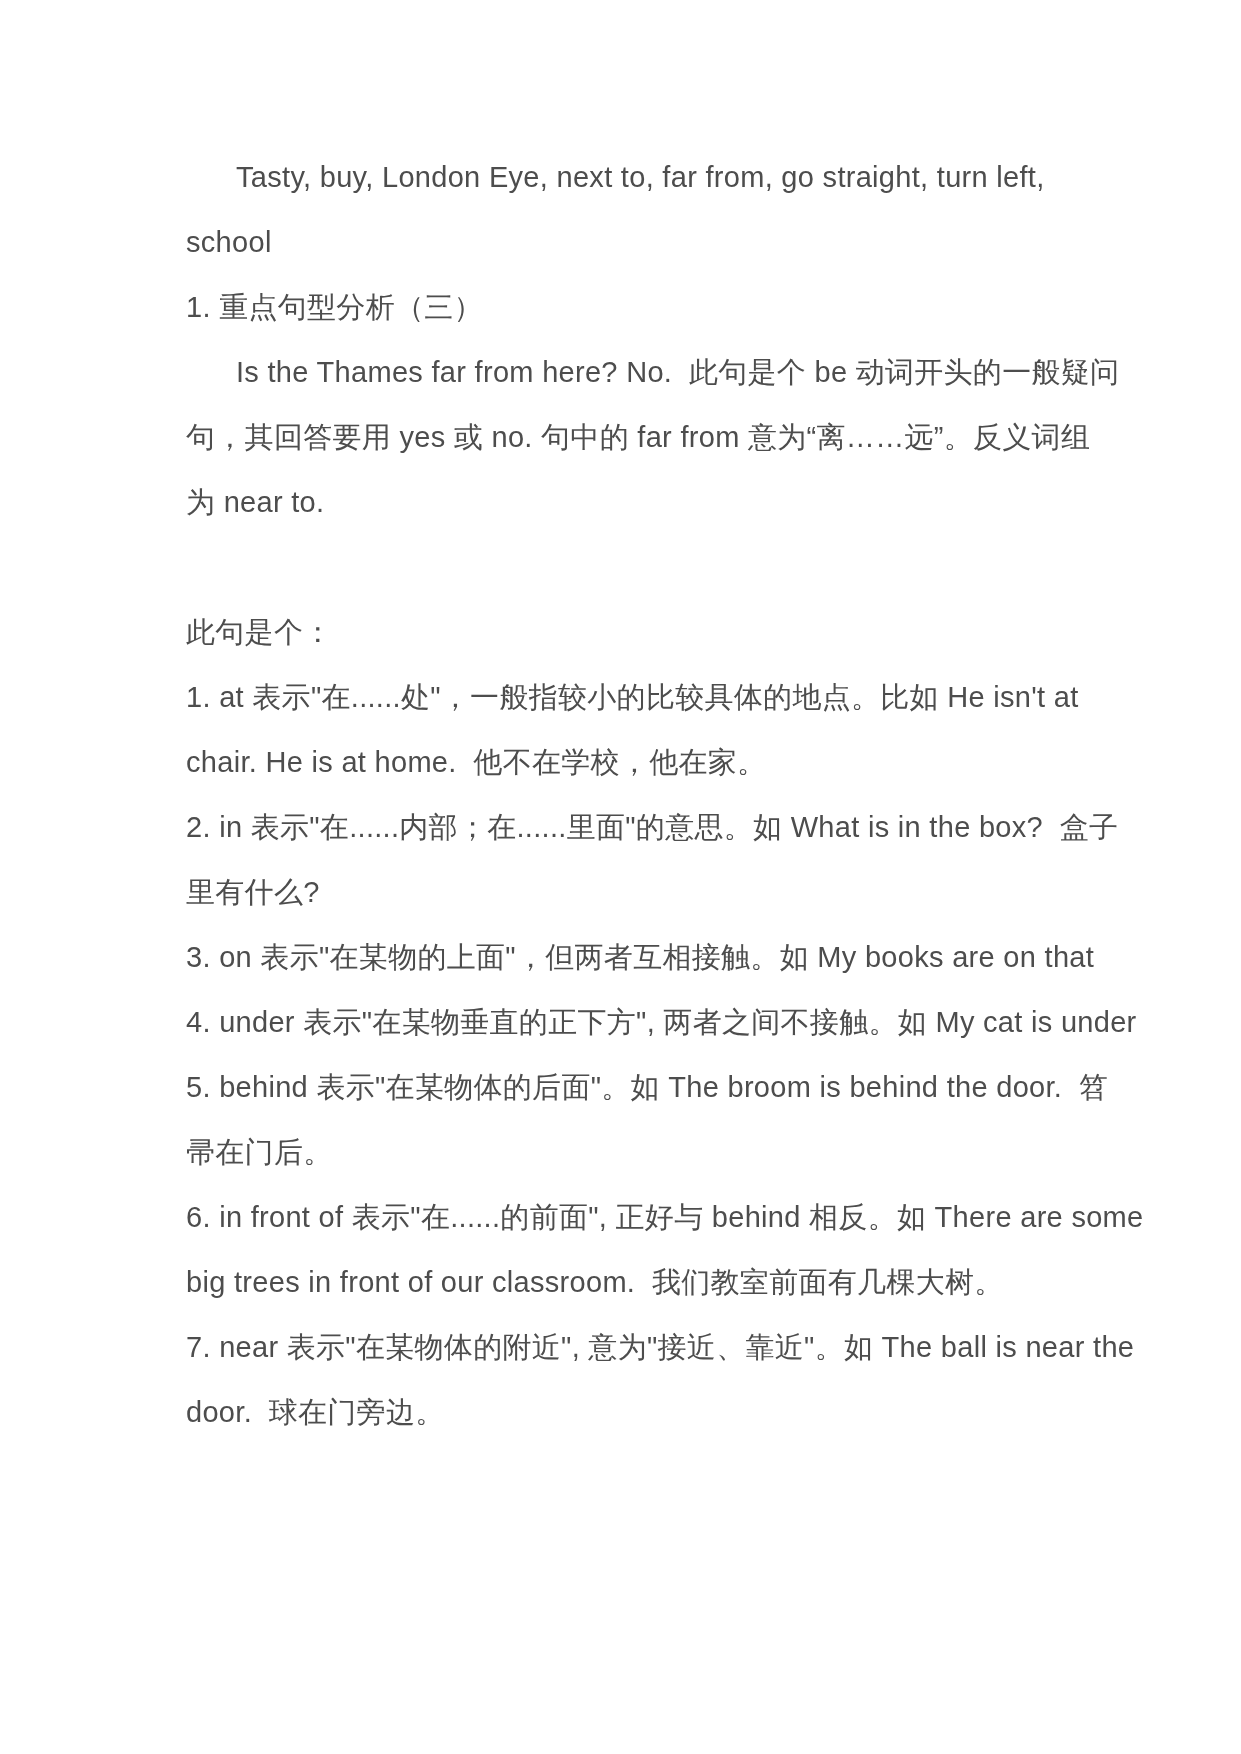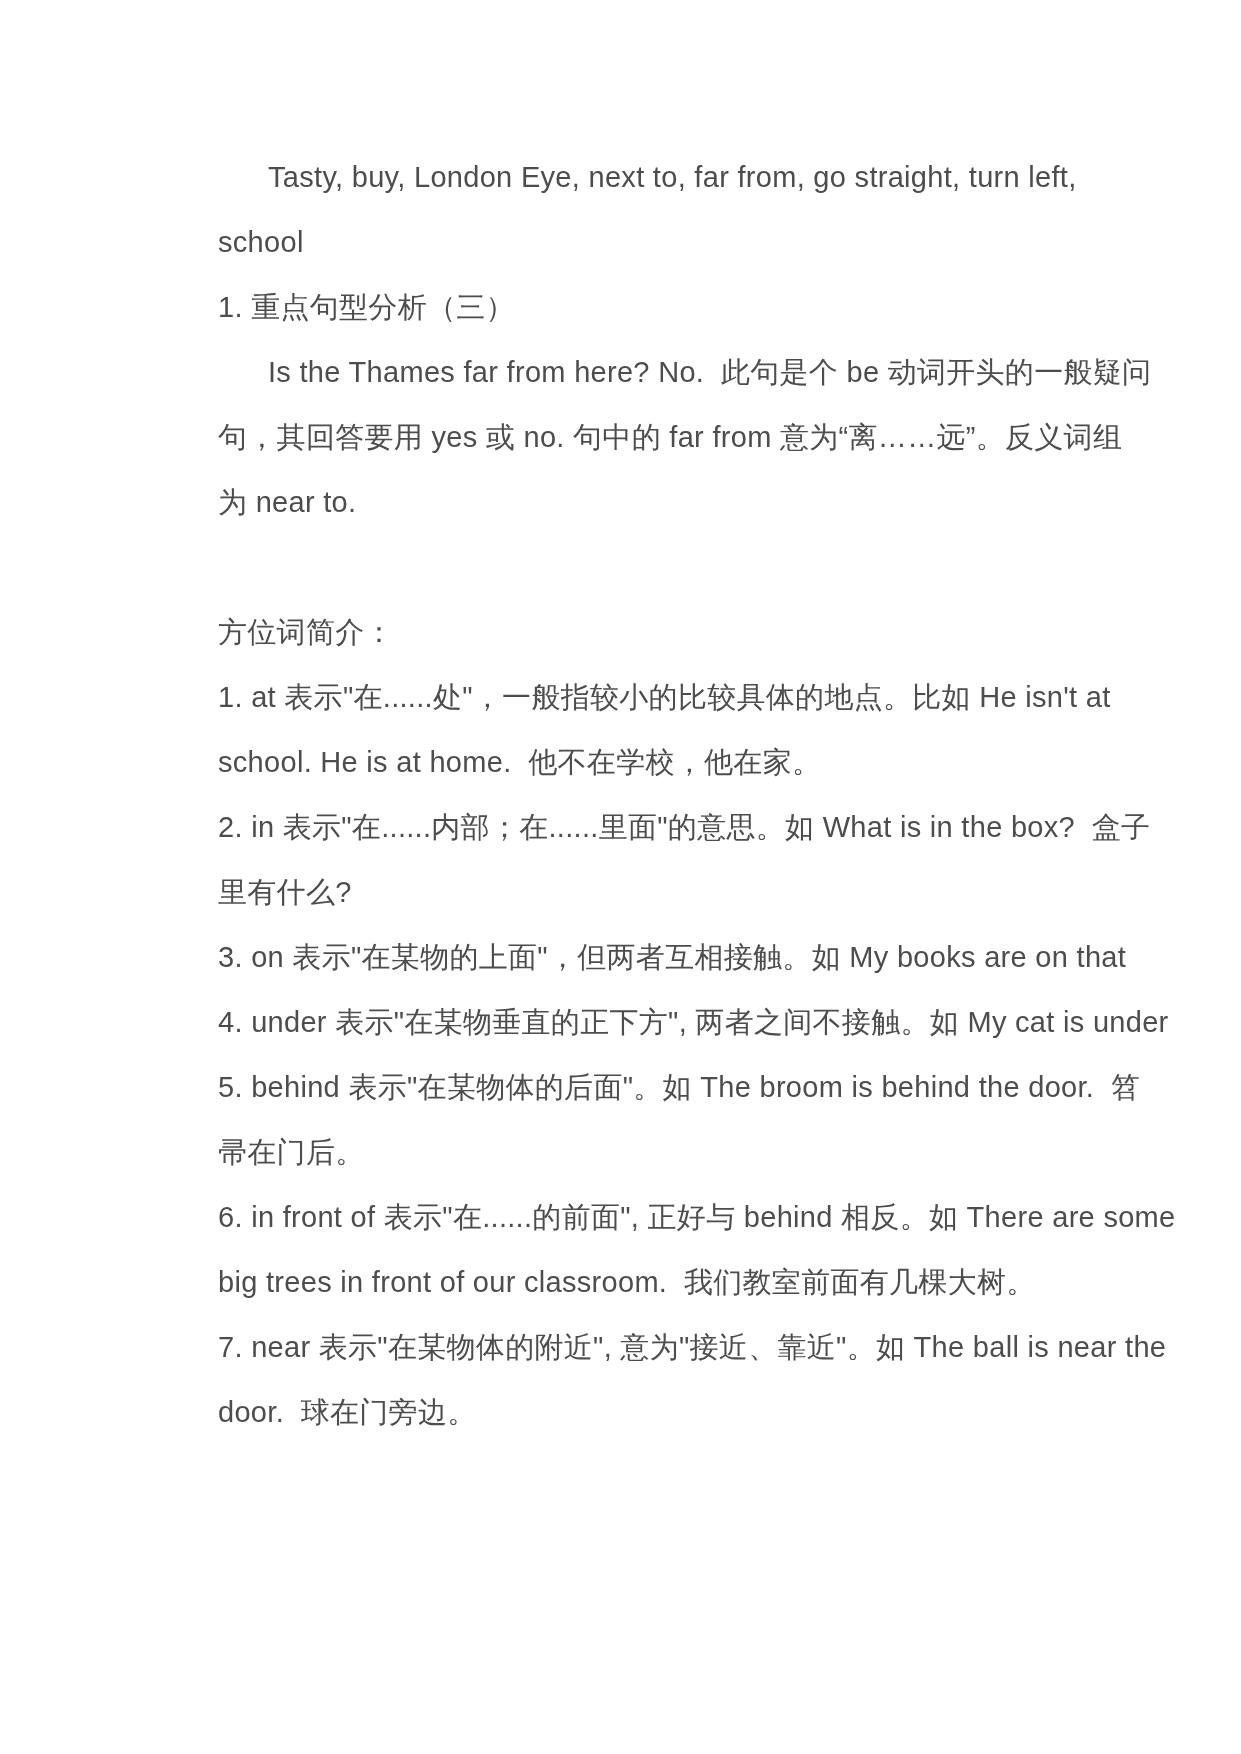--- a/index.html
+++ b/index.html
@@ -16,21 +16,20 @@
   }
   .doc {
     position: absolute;
     left: 186px;
     top: 145px;
     width: 890px;
     color: #4d4d4d;
     font-size: 29px;
     line-height: 65px;
     font-weight: 400;
-    margin-left: 32px;
   }
   .para {
     margin: 0;
   }
   .line {
     height: 65px;
     white-space: pre;
     letter-spacing: 0.3px;
   }
   .line.indent {
@@ -51,25 +50,25 @@
       </div>
       <div class="para">
         <div class="line indent">Is the Thames far from here? No.  此句是个 be 动词开头的一般疑问</div>
         <div class="line">句，其回答要用 yes 或 no. 句中的 far from 意为“离……远”。反义词组</div>
         <div class="line">为 near to.</div>
       </div>
       <div class="para">
         <div class="line"></div>
       </div>
       <div class="para">
-        <div class="line">方位词简介：</div>
+        <div class="line">此句是个：</div>
       </div>
       <div class="para">
         <div class="line">1. at 表示"在......处"，一般指较小的比较具体的地点。比如 He isn't at</div>
-        <div class="line">school. He is at home.  他不在学校，他在家。</div>
+        <div class="line">chair. He is at home.  他不在学校，他在家。</div>
       </div>
       <div class="para">
         <div class="line">2. in 表示"在......内部；在......里面"的意思。如 What is in the box?  盒子</div>
         <div class="line">里有什么?</div>
       </div>
       <div class="para">
         <div class="line">3. on 表示"在某物的上面"，但两者互相接触。如 My books are on that</div>
       </div>
       <div class="para">
         <div class="line">4. under 表示"在某物垂直的正下方", 两者之间不接触。如 My cat is under</div>

